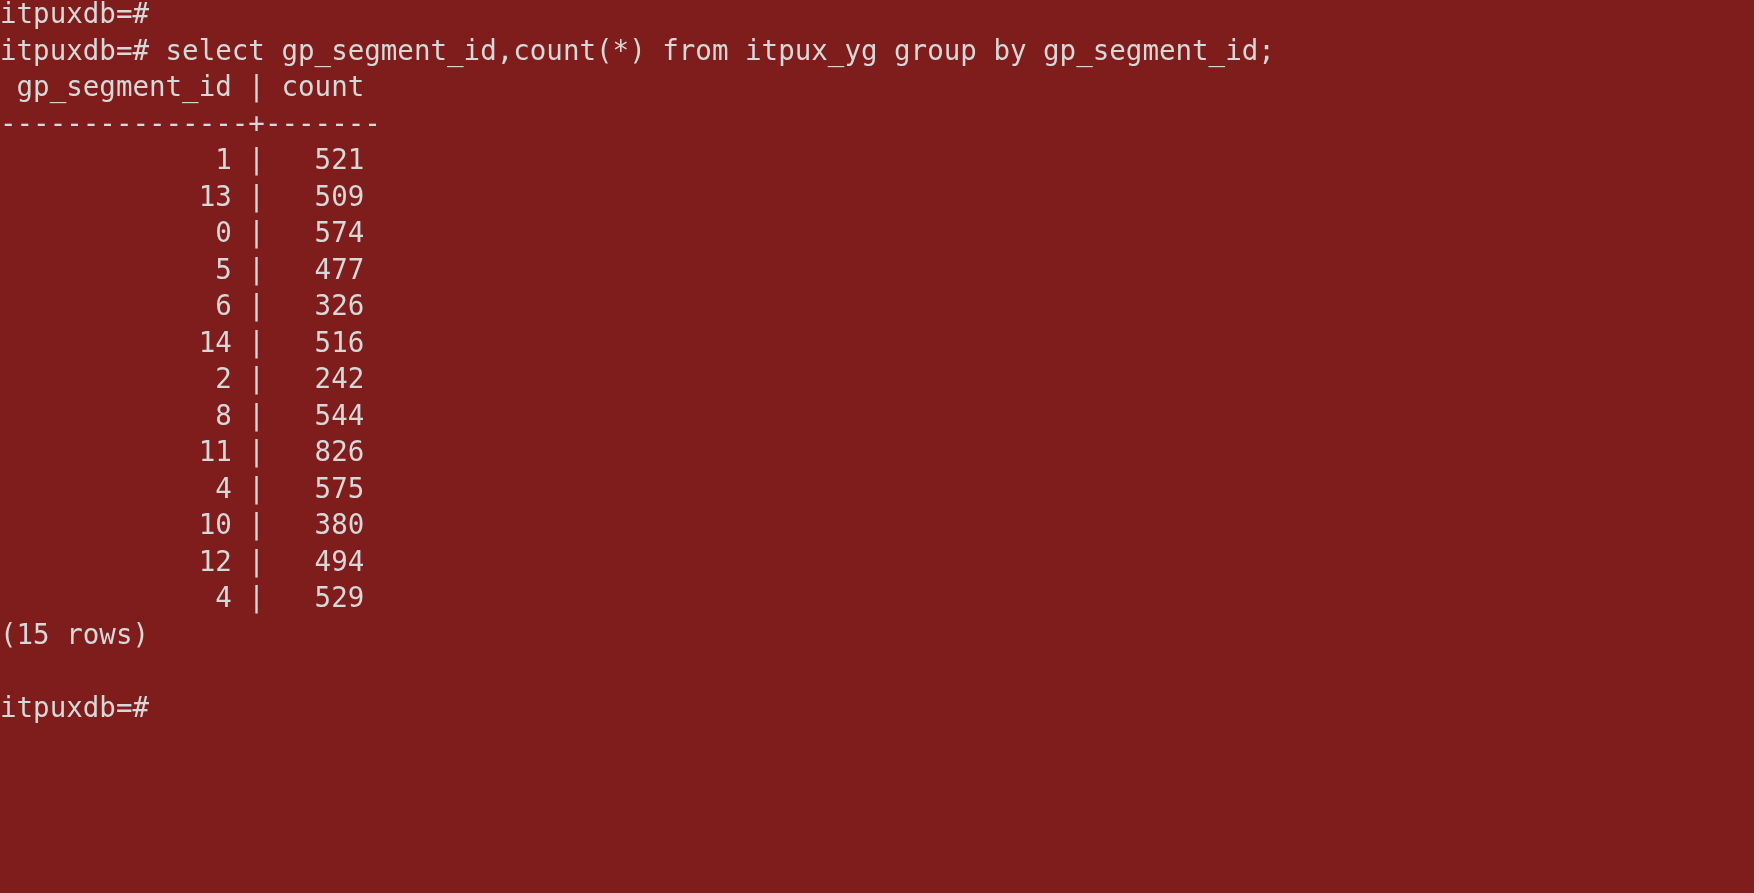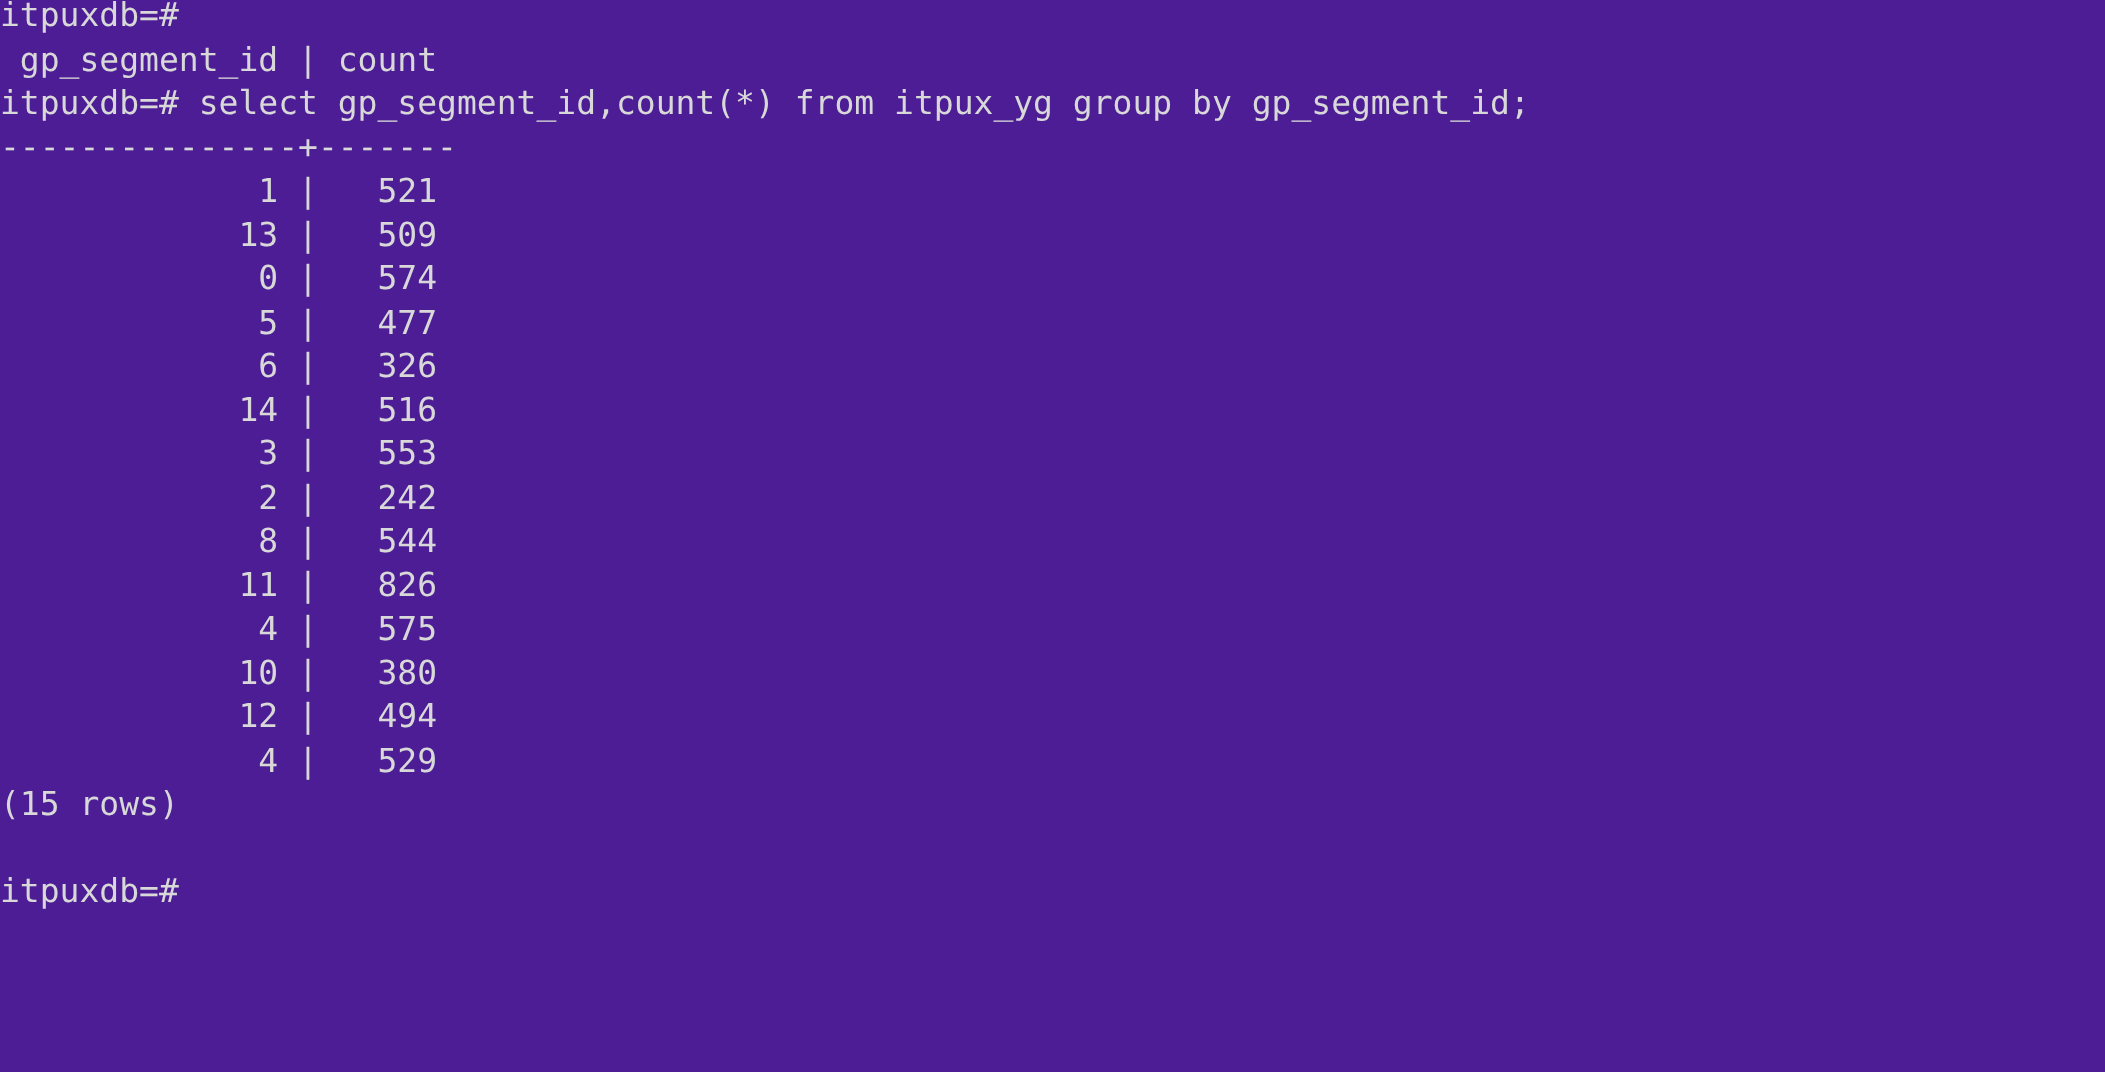--- a/index.html
+++ b/index.html
@@ -8,21 +8,21 @@
     background: #000000;
   }
   body {
     width: 1754px;
     height: 893px;
     overflow: hidden;
   }
   #terminal {
     width: 1754px;
     height: 893px;
-    background: #4c1d95;
+    background: #7f1d1d;
     color: #d8d8d8;
     font-family: "DejaVu Sans Mono", "Liberation Mono", monospace;
     font-size: 27.5px;
     line-height: 36.5px;
     letter-spacing: 0px;
     padding: 0;
     box-sizing: border-box;
     position: relative;
   }
   .line {
@@ -41,33 +41,32 @@
   .blank { height: 36.5px; }
 </style>
 </head>
 <body>
 
 <div id="terminal">
   <div class="scrollback">
 
     <span class="line">itpuxdb=#</span>
 
+    <span class="line">itpuxdb=# select gp_segment_id,count(*) from itpux_yg group by gp_segment_id;</span>
+
     <span class="line"> gp_segment_id | count</span>
-
-    <span class="line">itpuxdb=# select gp_segment_id,count(*) from itpux_yg group by gp_segment_id;</span>
 
     <span class="line">---------------+-------</span>
 
     <span class="line">             1 |   521</span>
     <span class="line">            13 |   509</span>
     <span class="line">             0 |   574</span>
     <span class="line">             5 |   477</span>
     <span class="line">             6 |   326</span>
     <span class="line">            14 |   516</span>
-    <span class="line">             3 |   553</span>
     <span class="line">             2 |   242</span>
     <span class="line">             8 |   544</span>
     <span class="line">            11 |   826</span>
     <span class="line">             4 |   575</span>
     <span class="line">            10 |   380</span>
     <span class="line">            12 |   494</span>
     <span class="line">             4 |   529</span>
 
     <span class="line">(15 rows)</span>
 

